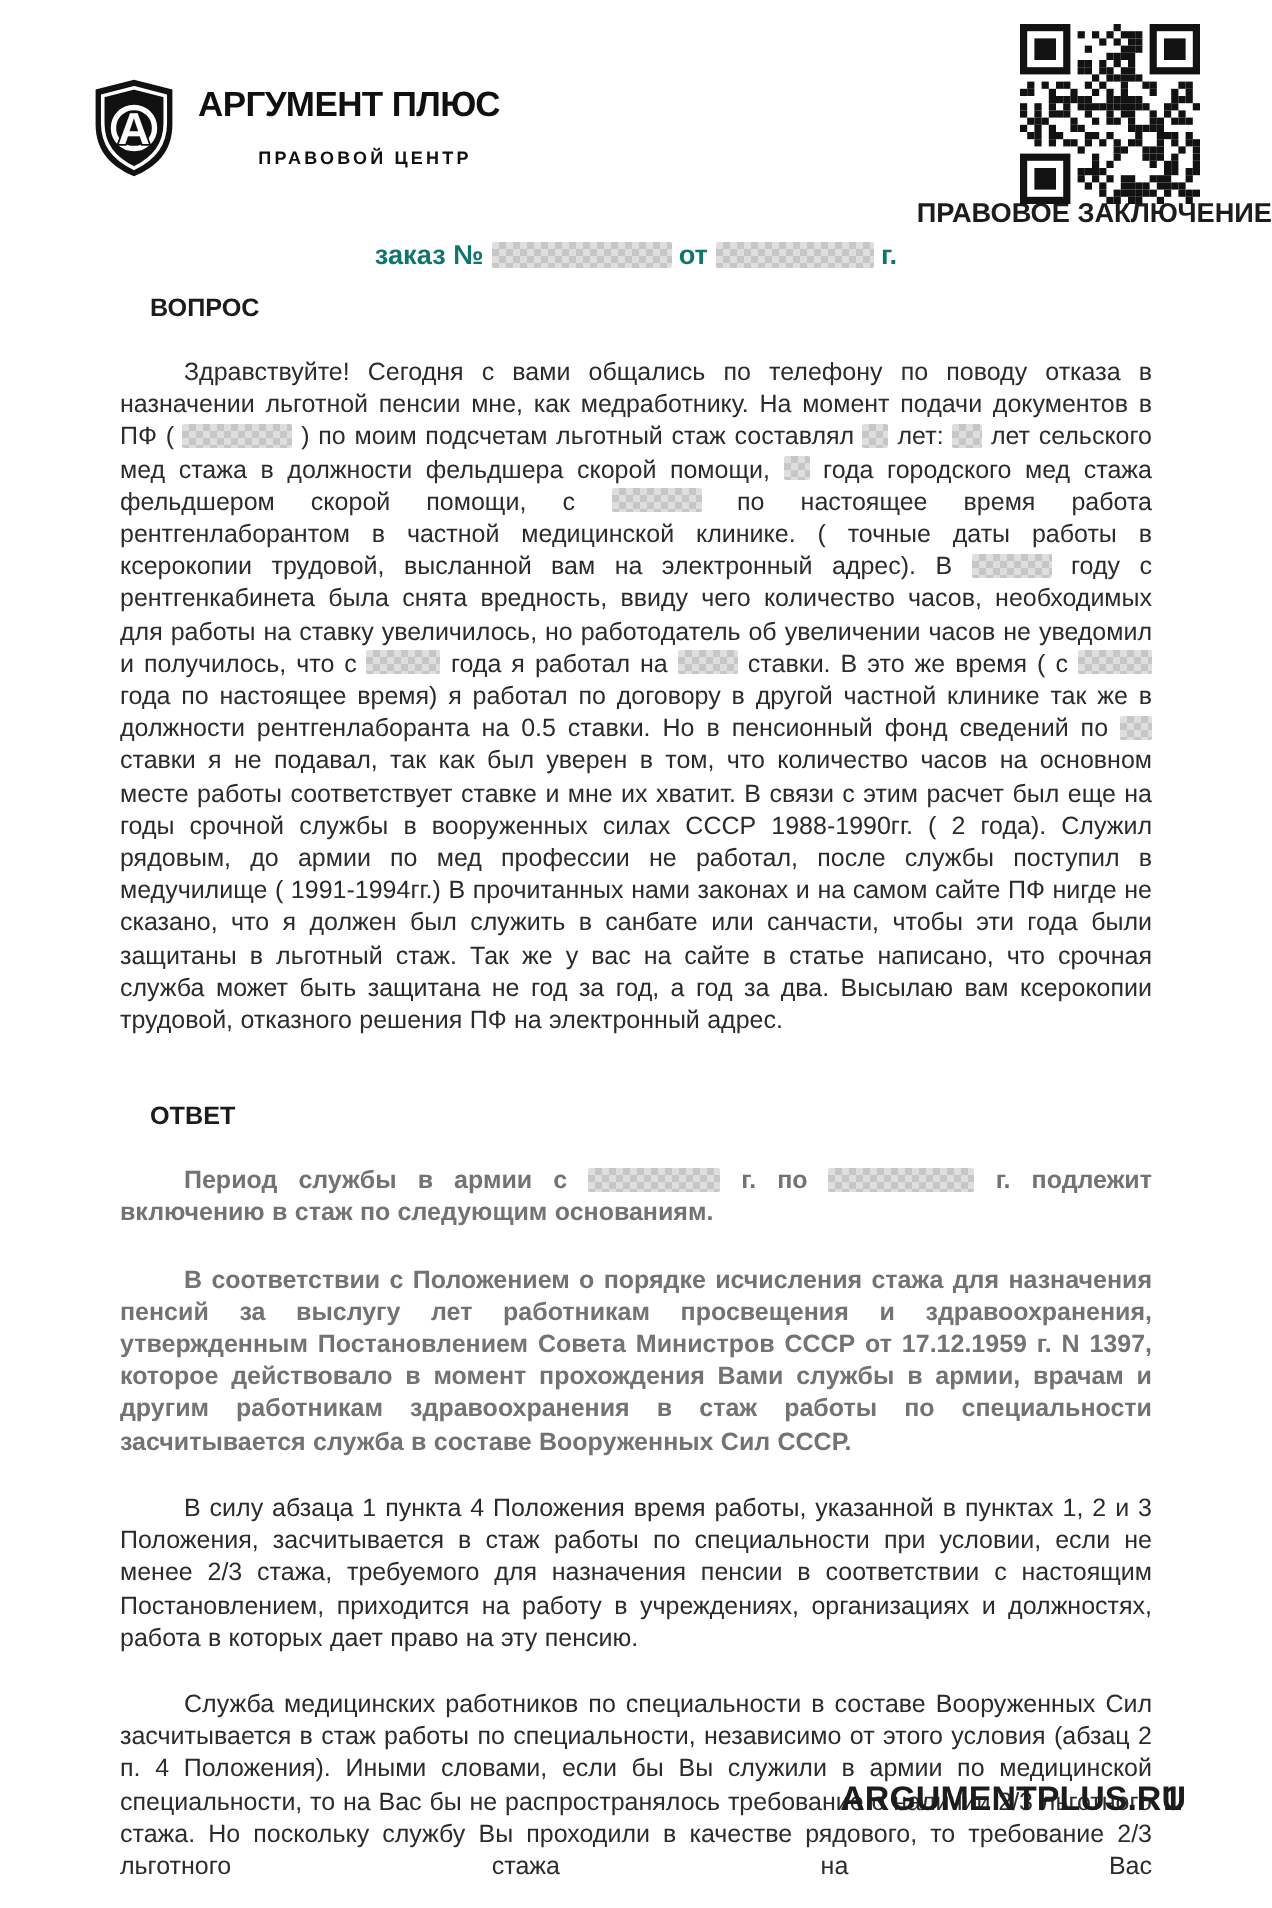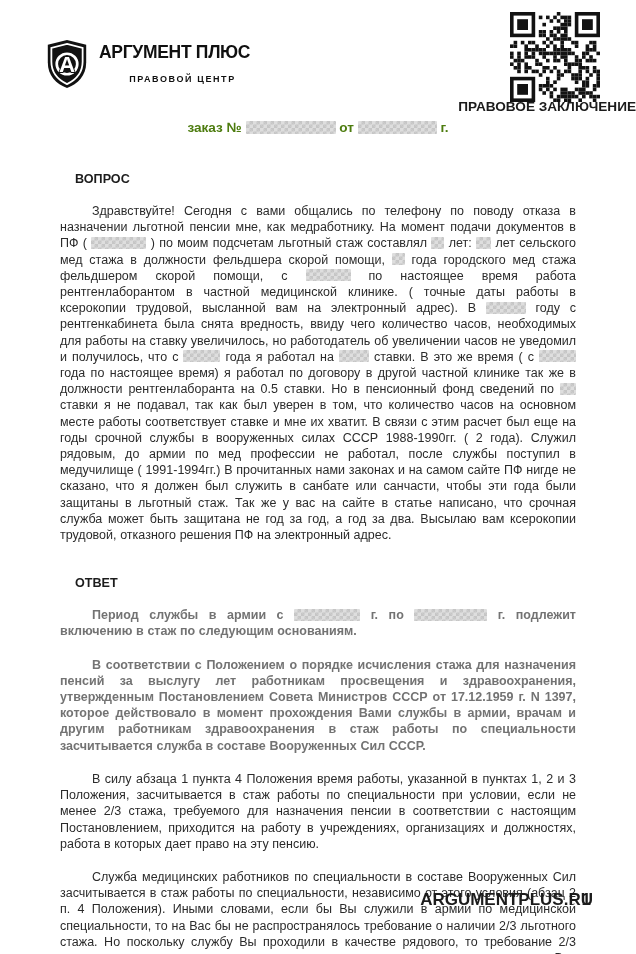--- a/index.html
+++ b/index.html
@@ -29,30 +29,30 @@
   }
   .qr { position: absolute; top: 12px; right: 36px; width: 90px; height: 90px; fill: #121212; }
 
   
   .title {
     margin: 0; text-align: right;
     font-size: 13.6px; font-weight: bold; color: #1c1c1c; line-height: 15px;
   }
   .subtitle {
     margin-top: 6px; text-align: center;
-    font-size: 13.6px; font-weight: bold; color: #4d7c0f; line-height: 15px;
+    font-size: 13.6px; font-weight: bold; color: #0f766e; line-height: 15px;
   }
 
   
   .content { margin: 0 43px; }
   .heading {
     margin: 0 0 0 32px; font-size: 12.6px; font-weight: bold;
     color: #1c1c1c; line-height: 14px;
   }
-  .q-heading { margin-top: 37px; margin-bottom: 5px; }
+  .q-heading { margin-top: 12px; margin-bottom: 5px; }
   .a-heading { margin-top: 33px; margin-bottom: 17px; }
   .paras p {
     margin: 17px; text-align: justify; text-indent: 32px;
     font-size: 12.5px; line-height: 16.2px; color: #2b2b2b;
     word-spacing: 0.2px;
   }
   .paras p.bold { font-weight: bold; color: #737373; }
   .paras p.jl { text-align-last: justify; }
 
   

